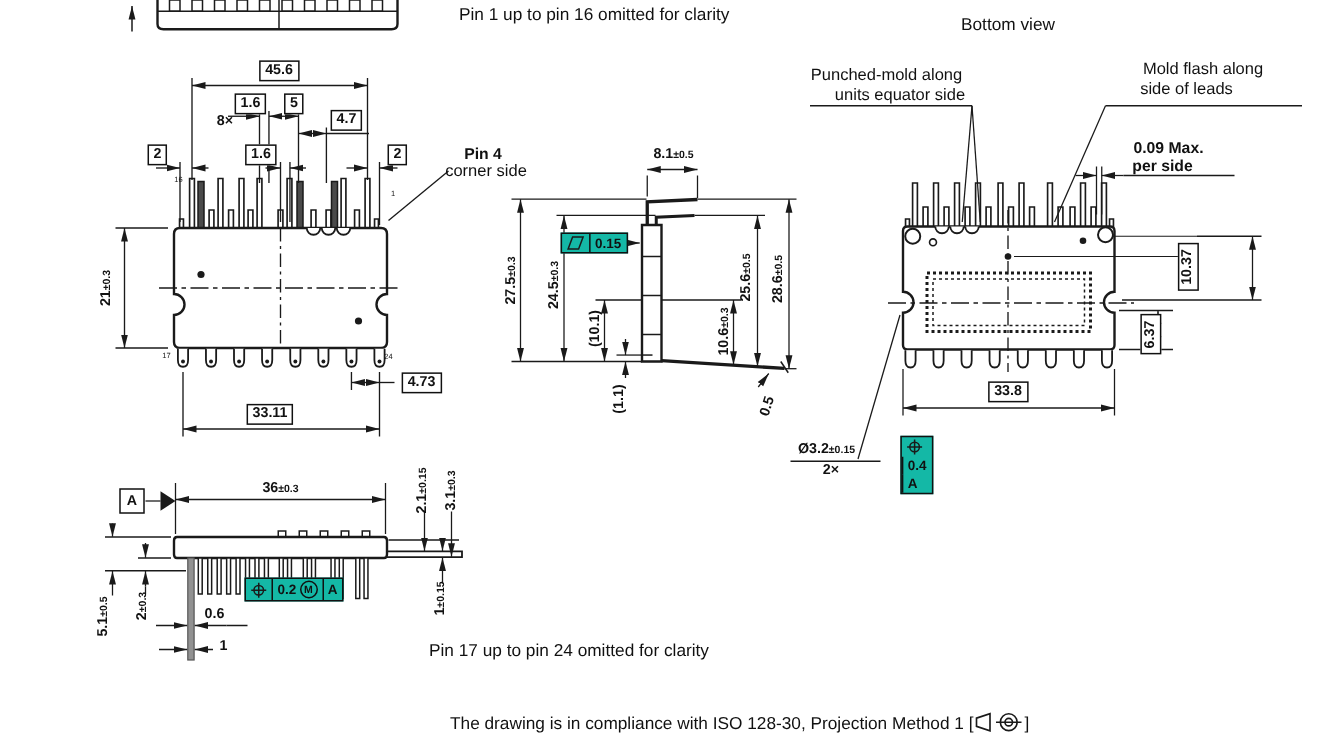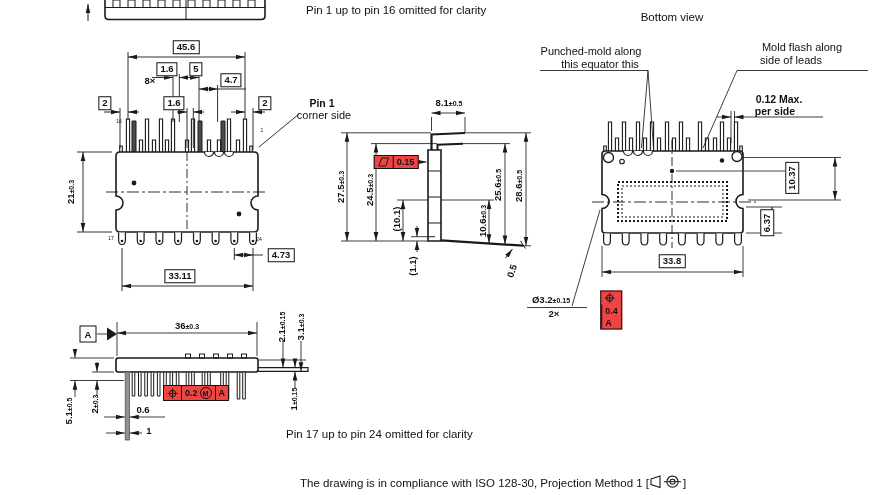--- a/index.html
+++ b/index.html
@@ -11,21 +11,21 @@
   .lblL{position:absolute;transform:translate(0,-50%);white-space:nowrap;line-height:1;color:#111;padding-left:38px;}
   .rot{transform:translate(-50%,-50%) rotate(-90deg);}
   .rot75{transform:translate(-50%,-50%) rotate(-72deg);}
   .box{border:1.2px solid #111;padding:1px 3px;background:#fff;}
   .tol{font-size:7px;font-weight:bold;}
   .tiny{font-size:5px;font-weight:normal;}
   .call{font-size:11px;font-weight:normal;}
   .note{font-size:11.5px;font-weight:normal;}
   .title{font-size:11.5px;font-weight:normal;}
   .fcf{position:absolute;transform:translate(-50%,-50%);display:flex;align-items:stretch;
-       border:1.2px solid #111;background:#ef4444;font-size:9px;font-weight:bold;}
+       border:1.2px solid #111;background:#14b8a6;font-size:9px;font-weight:bold;}
   .fcf>div{display:flex;align-items:center;padding:1px 3px;border-left:1.2px solid #111;}
   .fcf>div:first-child{border-left:none;}
   .circM{display:inline-flex;width:10px;height:10px;border:1px solid #111;border-radius:50%;
          font-size:7px;align-items:center;justify-content:center;margin-left:2px;font-weight:bold;}
   .dbox{position:absolute;transform:translate(-50%,-50%);width:15px;height:15px;border:1.2px solid #111;
         display:flex;align-items:center;justify-content:center;font-size:9.5px;font-weight:bold;background:#fff;}
   .projsym{vertical-align:-3px;margin:0 1px;}
 </style>
 </head>
 <body>
@@ -273,21 +273,21 @@
 <div class="lbl box" style="left:167px;top:69px;">1.6</div>
 <div class="lbl box" style="left:196px;top:69px;">5</div>
 <div class="lbl" style="left:150px;top:81px;">8×</div>
 <div class="lbl box" style="left:231px;top:80px;text-align:center;">4.7</div>
 <div class="lbl box" style="left:174px;top:103px;">1.6</div>
 <div class="lbl box" style="left:105px;top:103px;">2</div>
 <div class="lbl box" style="left:265px;top:103px;">2</div>
 <div class="lbl rot" style="left:71px;top:192px;"><span>21</span><span class="tol">±0.3</span></div>
 <div class="lbl box" style="left:180px;top:276px;">33.11</div>
 <div class="lbl box" style="left:281px;top:255px;">4.73</div>
-<div class="lbl" style="left:322px;top:103px;font-size:10.5px;">Pin 1</div>
+<div class="lbl" style="left:322px;top:103px;font-size:10.5px;">Pin 4</div>
 <div class="lbl call" style="left:324px;top:115px;">corner side</div>
 <div class="lbl tiny" style="left:119px;top:121px;">16</div>
 <div class="lbl tiny" style="left:262px;top:130px;">1</div>
 <div class="lbl tiny" style="left:111px;top:238px;">17</div>
 <div class="lbl tiny" style="left:259px;top:239px;">24</div>
 
 <div class="lbl" style="left:449px;top:103px;"><span>8.1</span><span class="tol">±0.5</span></div>
 <div class="lbl rot" style="left:341px;top:187px;"><span>27.5</span><span class="tol">±0.3</span></div>
 <div class="lbl rot" style="left:370px;top:190px;"><span>24.5</span><span class="tol">±0.3</span></div>
 <div class="lbl rot" style="left:397px;top:219px;">(10.1)</div>
@@ -302,24 +302,24 @@
           <polygon points="1,9 4,1 11,1 8,9" fill="none" stroke="#1a1a1a" stroke-width="1"></polygon>
         </svg>
       </div>
   <div>
         <span>0.15</span>
       </div>
 </div>
 
 <div class="lbl title" style="left:672px;top:18px;text-align:right;">Bottom view</div>
 <div class="lbl call" style="left:591px;top:51px;">Punched-mold along</div>
-<div class="lbl call" style="left:600px;top:64px;">this equator this</div>
+<div class="lbl call" style="left:600px;top:64px;">units equator side</div>
 <div class="lbl call" style="left:802px;top:47px;">Mold flash along</div>
 <div class="lbl call" style="left:791px;top:60px;">side of leads</div>
-<div class="lbl" style="left:779px;top:99px;font-size:10.5px;">0.12 Max.</div>
+<div class="lbl" style="left:779px;top:99px;font-size:10.5px;">0.09 Max.</div>
 <div class="lbl" style="left:775px;top:111px;font-size:10.5px;">per side</div>
 <div class="lbl box rot" style="left:792px;top:178px;">10.37</div>
 <div class="lbl box rot" style="left:767px;top:223px;">6.37</div>
 <div class="lbl box" style="left:672px;top:261px;">33.8</div>
 <div class="lbl" style="left:551px;top:300px;"><span>Ø3.2</span><span class="tol">±0.15</span></div>
 <div class="lbl" style="left:554px;top:314px;">2×</div>
 <div class="fcf" style="left:611px;top:310px;flex-direction:column;">
   <div>
         <svg width="11" height="11" viewBox="0 0 11 11">
           <circle cx="5.5" cy="5.5" r="3.2" fill="none" stroke="#1a1a1a"></circle>

